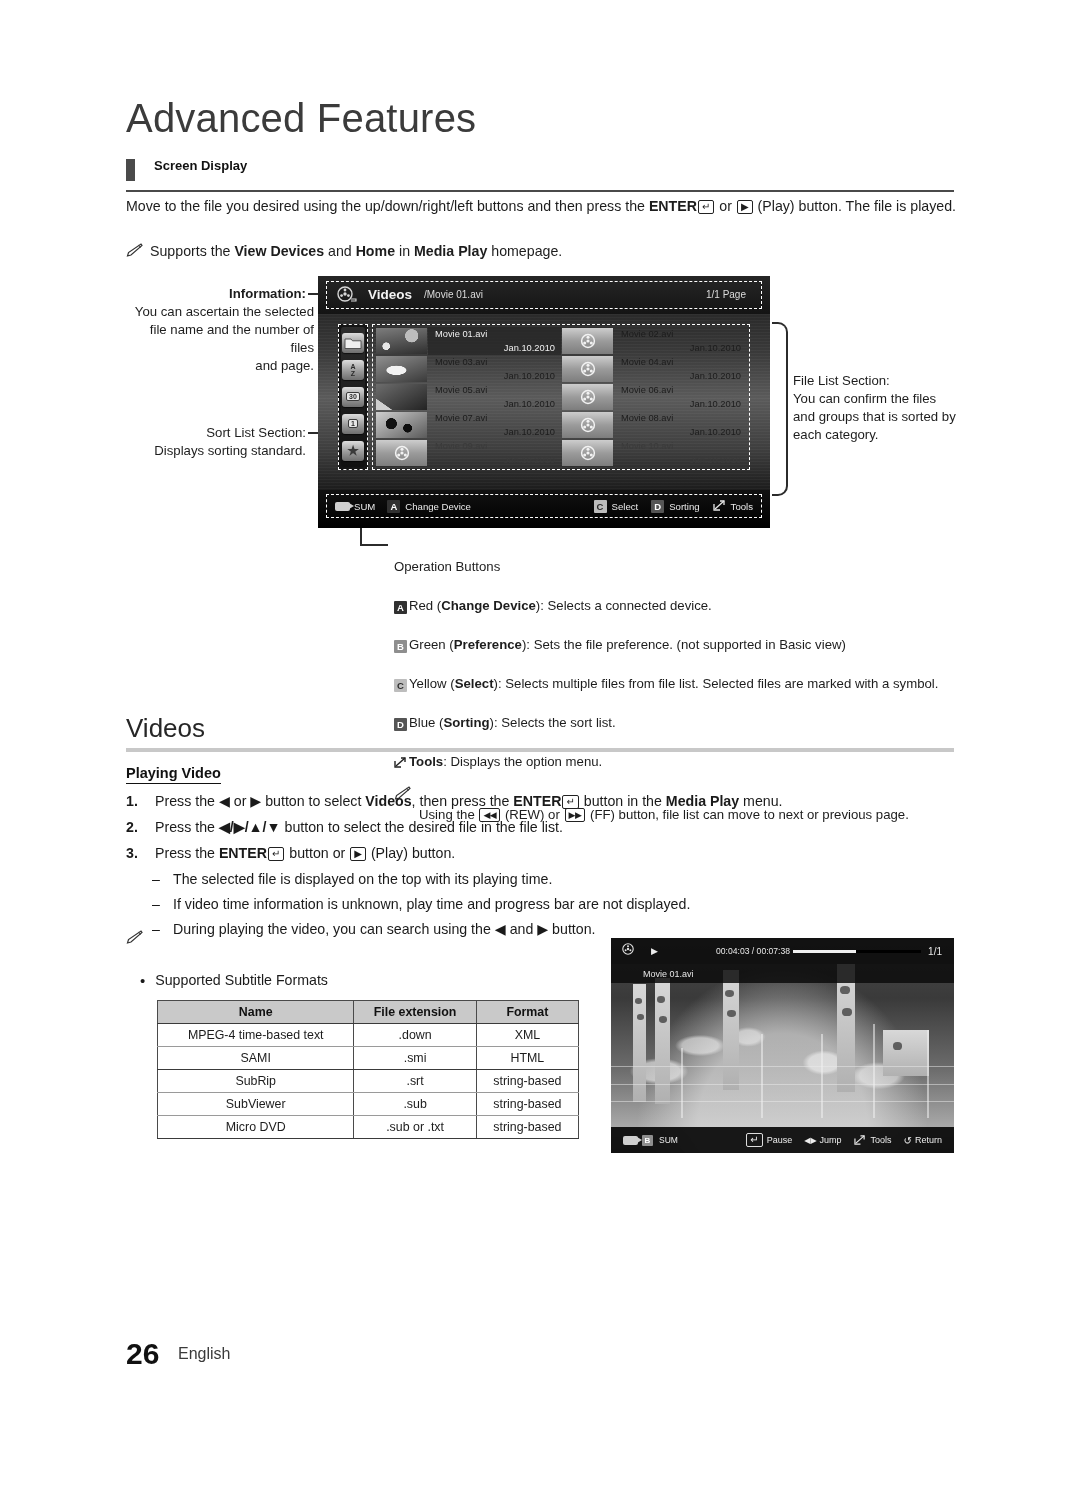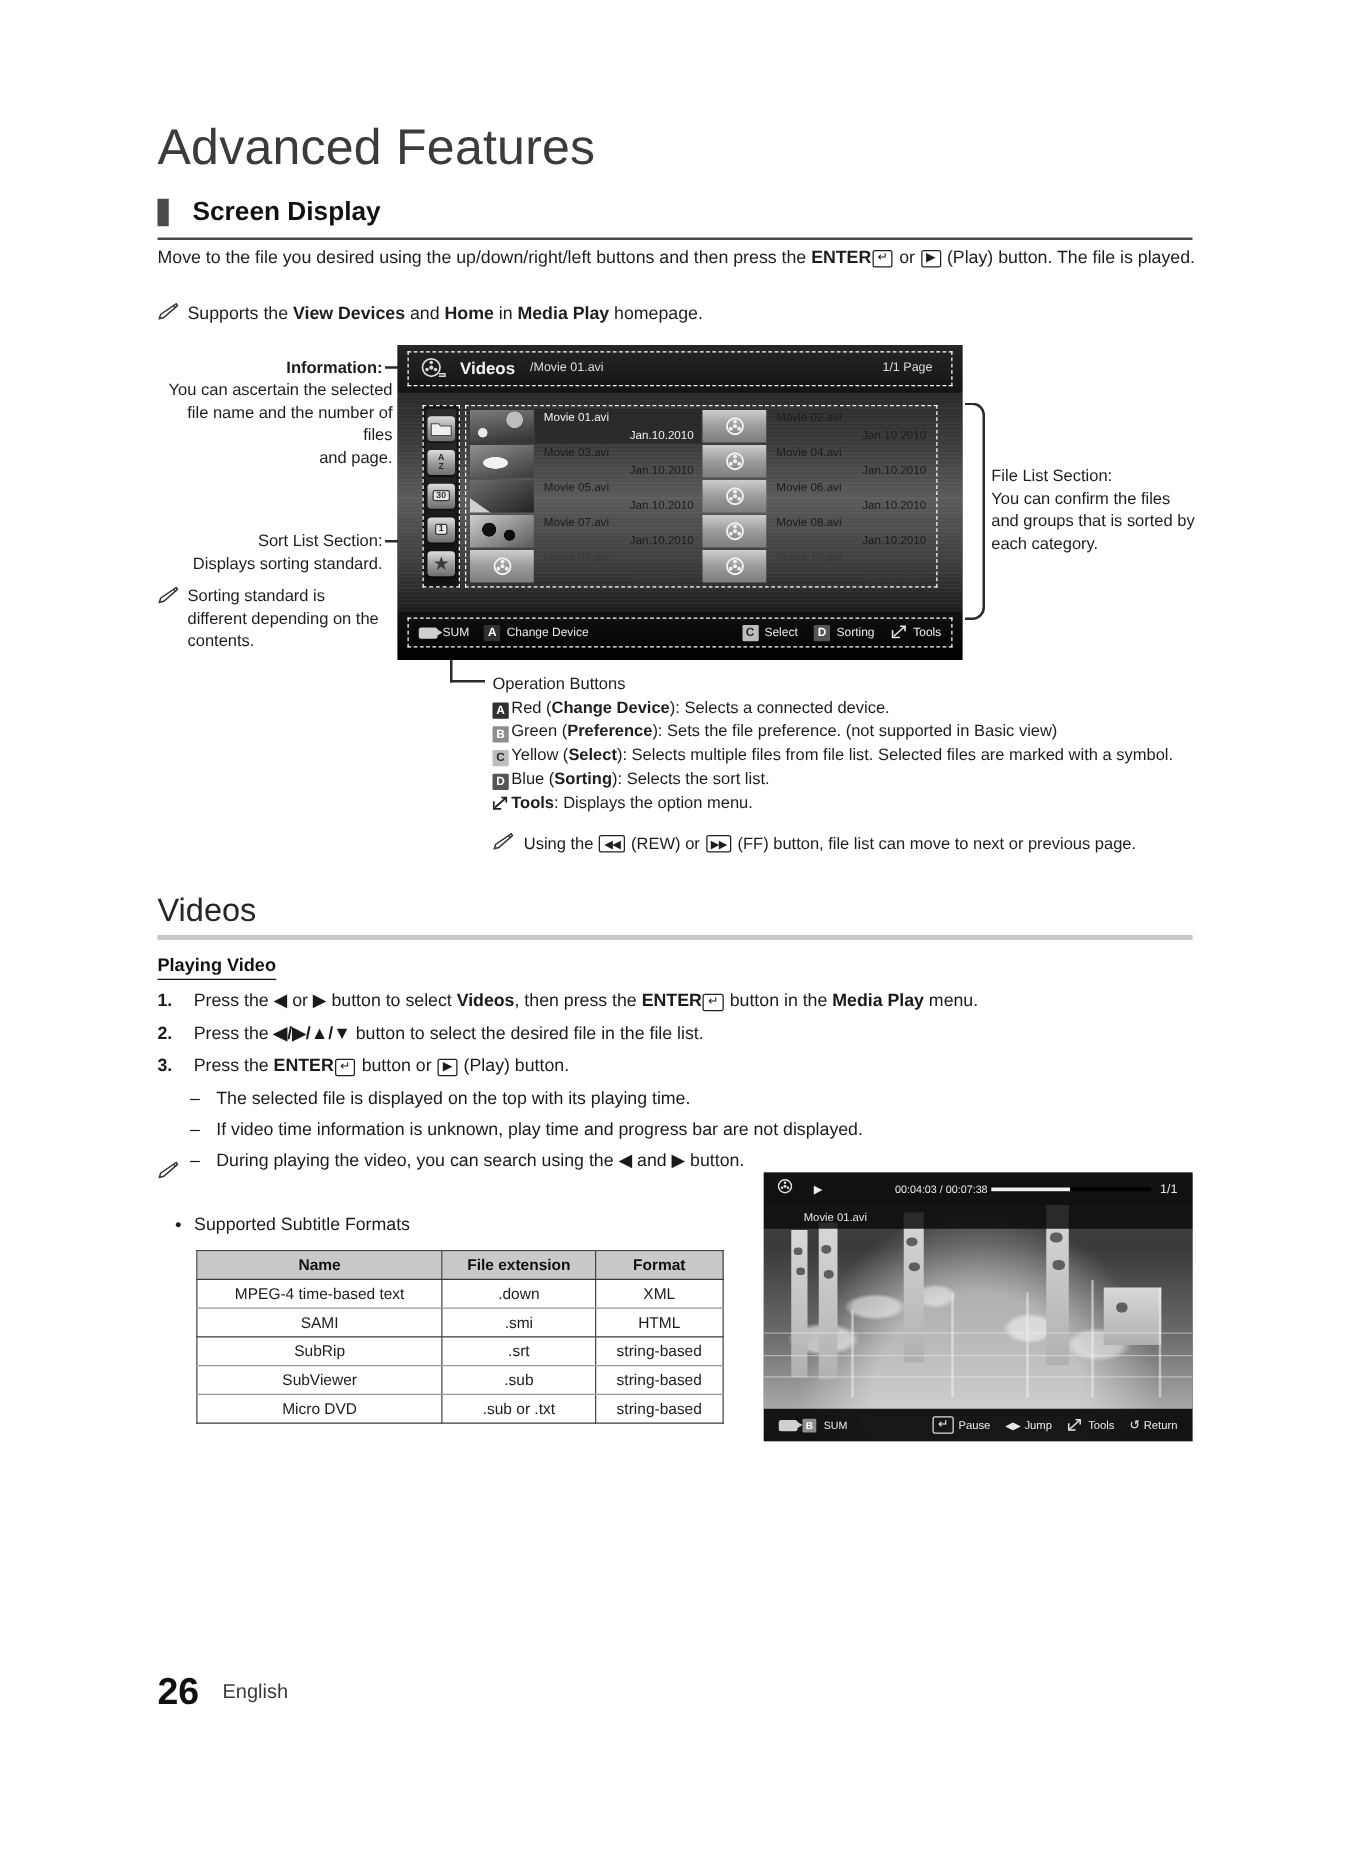--- a/index.html
+++ b/index.html
@@ -21,21 +21,21 @@
   .sec-head {
     position: absolute; left: 126px; top: 158px;
     width: 828px; height: 30px;
   }
   .sec-head .bar {
     position: absolute; left: 0; top: 1px; width: 9px; height: 22px;
     background: #4a4a4a;
   }
   .sec-head .txt {
     position: absolute; left: 28px; top: 0;
-    font-size: 21px; font-weight: bold; color: #111;
+    font-size: 13px; font-weight: bold; color: #111;
   }
   .sec-head .rule {
     position: absolute; left: 0; bottom: -4px; width: 828px; height: 2px;
     background: #4a4a4a;
   }
 
   
   .body-txt { font-size: 14.2px; line-height: 20px; color: #1d1d1d; }
   .b { font-weight: bold; }
 
@@ -193,21 +193,21 @@
     position: absolute; left: 772px; top: 322px; width: 16px; height: 174px;
     border: 2px solid #2b2b2b; border-left: none;
     border-radius: 0 10px 10px 0;
   }
 
   
   .op-leader-v { position: absolute; left: 360px; top: 528px; width: 2px; height: 18px; background:#2b2b2b; }
   .op-leader-h { position: absolute; left: 360px; top: 544px; width: 28px; height: 2px; background:#2b2b2b; }
 
   .op-block { position: absolute; left: 394px; top: 537px; width: 570px; }
-  .op-line { font-size: 13.2px; line-height: 19px; color: #1d1d1d; }
+  .op-line { font-size: 13.2px; line-height: 19px; color: #1d1d1d; margin-top: 20px; }
   .op-note { margin-top: 12px; display: flex; gap: 8px; align-items: flex-start; }
 
   
   .h2-videos {
     position: absolute; left: 126px; top: 713px;
     font-size: 26px; font-weight: 400; color: #262626;
   }
   .h2-rule {
     position: absolute; left: 126px; top: 748px; width: 828px; height: 4px;
     background: #c8c8c8;
@@ -330,33 +330,20 @@
     <div>and page.</div>
   </div>
   <div class="leader" style="left:308px; top:293px; width:26px; height:2px;"></div>
 
   <div class="ann ann-left" style="left:126px; top:424px; width:180px;">
     <div>Sort List Section:</div>
     <div>Displays sorting standard.</div>
   </div>
   <div class="leader" style="left:308px; top:432px; width:28px; height:2px;"></div>
 
-  <div style="position:absolute; left:126px; top:468px; width:190px; display:flex; gap:7px;">
-    <span class="pencil">
-      <svg width="17" height="14" viewBox="0 0 17 14">
-          <path d="M15 1 L16 2.5 L5 12 L1.5 13 L2.5 9.5 Z" fill="none" stroke="#333" stroke-width="1.2"></path>
-          <path d="M12.6 2.4 L14.8 4.4" stroke="#333" stroke-width="1"></path>
-        </svg>
-    </span>
-    <span class="ann" style="position:relative; left:0; top:0;">
-      <span style="display:block">Sorting standard is</span>
-      <span style="display:block">different depending on the</span>
-      <span style="display:block">contents.</span>
-    </span>
-  </div>
 
   <div class="bracket"></div>
   <div class="ann" style="left:793px; top:372px; width:180px;">
     <div>File List Section:</div>
     <div>You can confirm the files</div>
     <div>and groups that is sorted by</div>
     <div>each category.</div>
   </div>
 
   <div class="tv">

